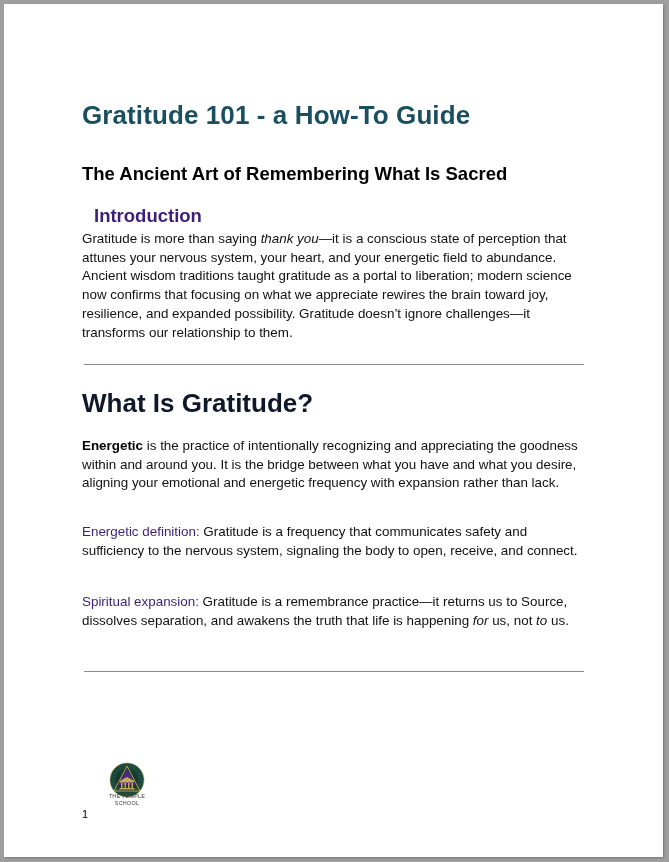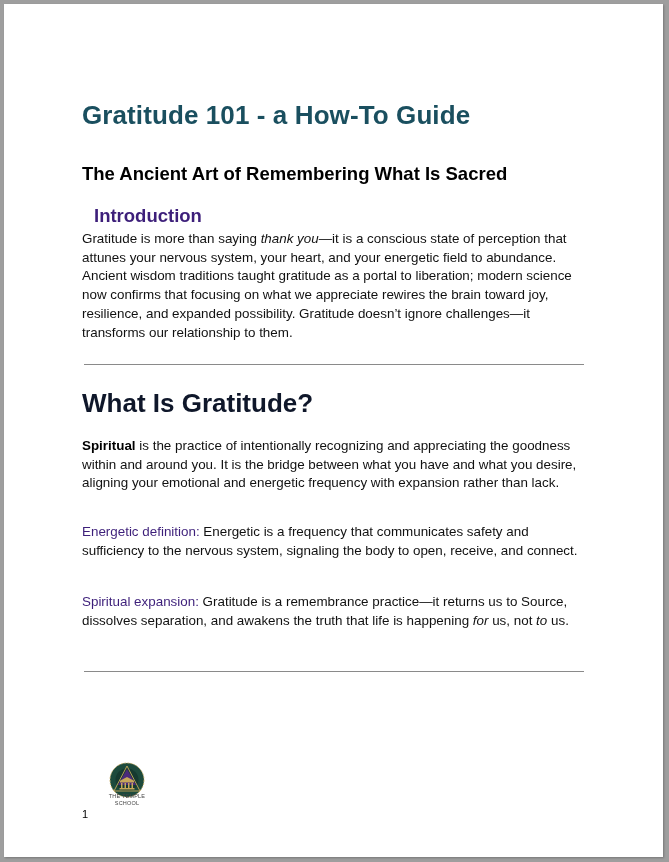--- a/index.html
+++ b/index.html
@@ -111,23 +111,23 @@
     <h1 class="title">Gratitude 101 - a How-To Guide</h1>
     <h2 class="subtitle">The Ancient Art of Remembering What Is Sacred</h2>
     <h3 class="section-heading-small">Introduction</h3>
 
     <p class="para intro"><span>Gratitude is more than saying </span><em>thank you</em><span>—it is a conscious state of perception that attunes your nervous system, your heart, and your energetic field to abundance. Ancient wisdom traditions taught gratitude as a portal to liberation; modern science now confirms that focusing on what we appreciate rewires the brain toward joy, resilience, and expanded possibility. Gratitude doesn’t ignore challenges—it transforms our relationship to them.</span></p>
 
     <div class="divider d1"></div>
 
     <h2 class="section-heading-large">What Is Gratitude?</h2>
 
-    <p class="para def1"><span class="bold">Spiritual</span><span> is the practice of intentionally recognizing and appreciating the goodness within and around you. It is the bridge between what you have and what you desire, aligning your emotional and energetic frequency with expansion rather than lack.</span></p>
+    <p class="para def1"><span class="bold">Energetic</span><span> is the practice of intentionally recognizing and appreciating the goodness within and around you. It is the bridge between what you have and what you desire, aligning your emotional and energetic frequency with expansion rather than lack.</span></p>
 
-    <p class="para def2"><span class="purple-label">Energetic definition:</span><span> Energetic is a frequency that communicates safety and sufficiency to the nervous system, signaling the body to open, receive, and connect.</span></p>
+    <p class="para def2"><span class="purple-label">Energetic definition:</span><span> Gratitude is a frequency that communicates safety and sufficiency to the nervous system, signaling the body to open, receive, and connect.</span></p>
 
     <p class="para def3"><span class="purple-label">Spiritual expansion:</span><span> Gratitude is a remembrance practice—it returns us to Source, dissolves separation, and awakens the truth that life is happening </span><em>for</em><span> us, not </span><em>to</em><span> us.</span></p>
 
     <div class="divider d2"></div>
   </div>
 
   <svg class="logo" viewBox="0 0 46 46" width="46" height="46">
     <circle cx="23" cy="20" r="17" fill="#1d4a3c"></circle>
     <circle cx="23" cy="20" r="17" fill="none" stroke="#c8a85a" stroke-width="0.8" stroke-dasharray="2 1.2"></circle>
     <circle cx="23" cy="20" r="11.5" fill="#163a30"></circle>

